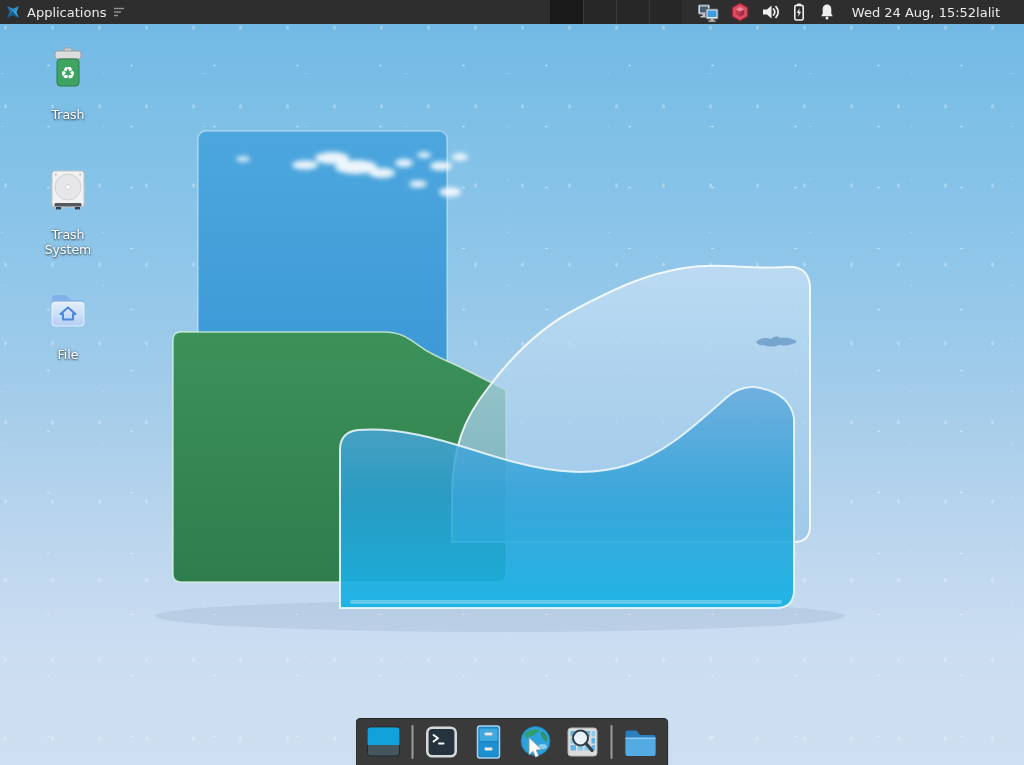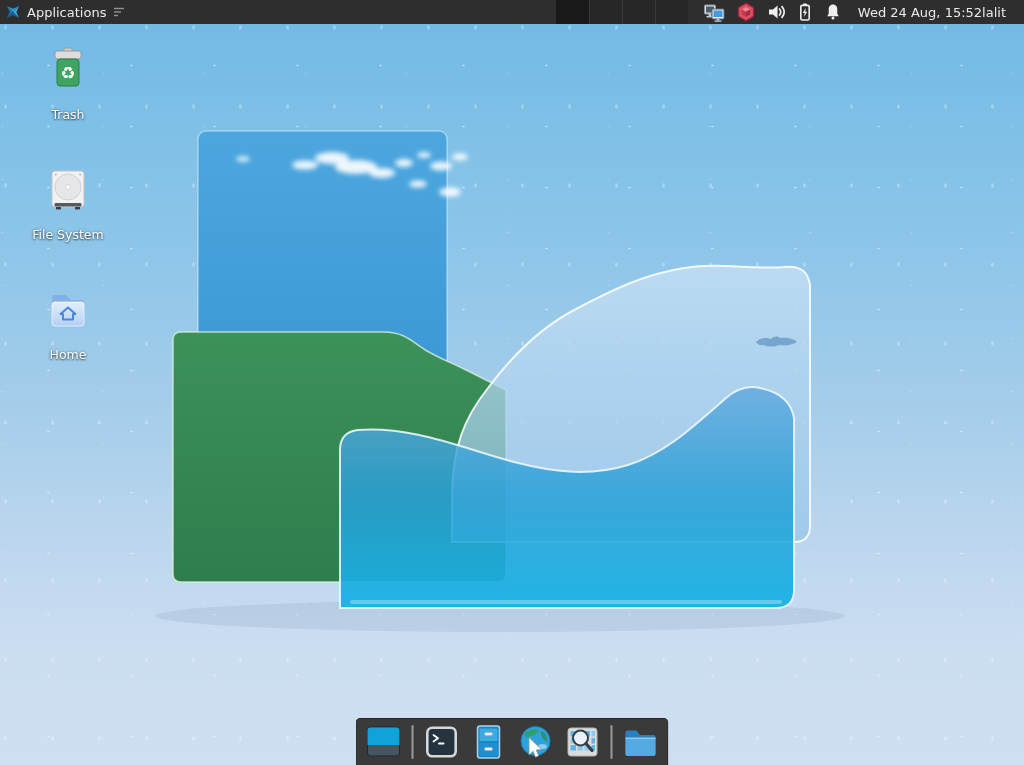--- a/index.html
+++ b/index.html
@@ -18,21 +18,21 @@
 
   .pager { display:flex; height:24px; margin-right:15px; }
   .ws { width:33px; height:24px; background:#272727; border-left:1px solid #3a3a3a; }
   .ws:first-child { border-left:none; }
   .ws.active { background:#191919; }
 
   .tray { display:flex; align-items:center; gap:11px; margin-right:16px; }
   .tray svg { display:block; }
 
   .clock { white-space:nowrap; }
-  .user { margin-right:18px; white-space:nowrap; }
+  .user { margin-right:24px; white-space:nowrap; }
 
   
   .desktop {
     position:absolute; top:24px; left:0; width:1024px; height:741px;
     background:linear-gradient(180deg,#72bae5 0%, #7fc0e7 14%, #8fc6e9 32%, #a5cdea 52%, #bcd6ee 70%, #cbddf1 84%, #cfdff2 100%);
   }
   .desktop::before {  
     content:""; position:absolute; inset:0; pointer-events:none;
     background-image:
       radial-gradient(rgba(255,255,255,.55) 1px, transparent 1.6px),
@@ -200,36 +200,36 @@
     <svg width="48" height="48" viewBox="0 0 48 48">
       <rect x="8" y="5" width="32" height="36" rx="3" fill="#f2f2f2" stroke="#c3c3c5" stroke-width="1"></rect>
       <circle cx="24" cy="21" r="13" fill="#e6e6e8" stroke="#d2d2d4" stroke-width="1"></circle>
       <circle cx="24" cy="21" r="2.6" fill="#f7f7f8" stroke="#cfcfd1" stroke-width="0.8"></circle>
       <circle cx="11.8" cy="8.6" r="1.1" fill="#bdbdbf"></circle>
         <circle cx="36.2" cy="8.6" r="1.1" fill="#bdbdbf"></circle>
       <rect x="10.5" y="37" width="27" height="3.4" rx="1.2" fill="#555a5e"></rect>
       <rect x="12" y="41" width="5" height="2.4" fill="#3a3e42"></rect>
         <rect x="31" y="41" width="5" height="2.4" fill="#3a3e42"></rect>
     </svg>
-    <div class="dlabel">File System</div>
+    <div class="dlabel">Trash System</div>
   </div>
 
   <div class="dicon di-home">
     <svg width="48" height="48" viewBox="0 0 48 48">
       <defs>
         <linearGradient id="gHomeF" x1="0" y1="0" x2="0" y2="1">
           <stop offset="0" stop-color="#e3eefc"></stop>
             <stop offset="1" stop-color="#b4cff2"></stop>
         </linearGradient>
       </defs>
       <path d="M8,12 Q8,9 11,9 L22,9 L27,14 L37,14 Q40,14 40,17 L40,37 Q40,40 37,40 L11,40 Q8,40 8,37 Z" fill="#84b0e8"></path>
       <rect x="8" y="16" width="32" height="24" rx="3" fill="url(#gHomeF)" stroke="rgba(255,255,255,0.65)" stroke-width="1"></rect>
       <path d="M24,21.5 L16.5,28 L19,28 L19,33.5 L29,33.5 L29,28 L31.5,28 Z" fill="none" stroke="#4a86dc" stroke-width="2" stroke-linejoin="round"></path>
     </svg>
-    <div class="dlabel">Home</div>
+    <div class="dlabel">File</div>
   </div>
 
   <div class="dock">
     <div class="dock-btn">
       <svg width="38" height="38" viewBox="0 0 38 38">
         <rect x="3" y="4" width="32" height="29" rx="3" fill="#45565e" stroke="#20282d" stroke-width="1"></rect>
         <path d="M3,7.5 Q3,4.5 6,4.5 L32,4.5 Q35,4.5 35,7.5 L35,22 L3,22 Z" fill="#12a2da"></path>
       </svg>
     </div>
     <div class="dock-sep"></div>

